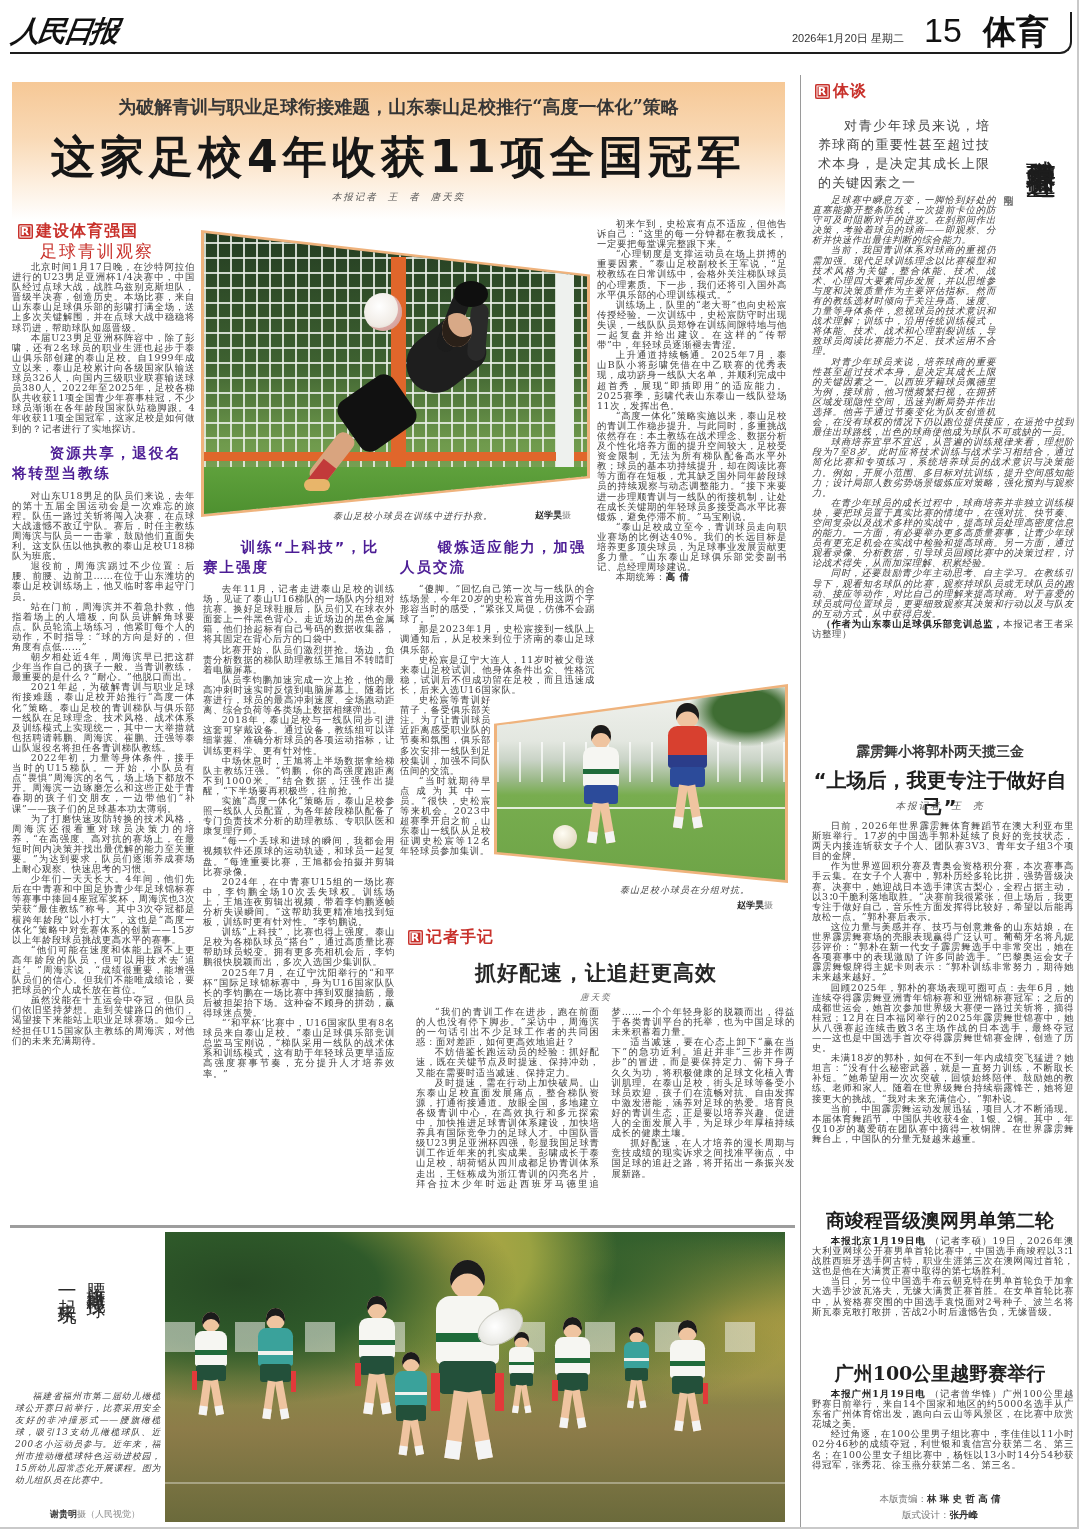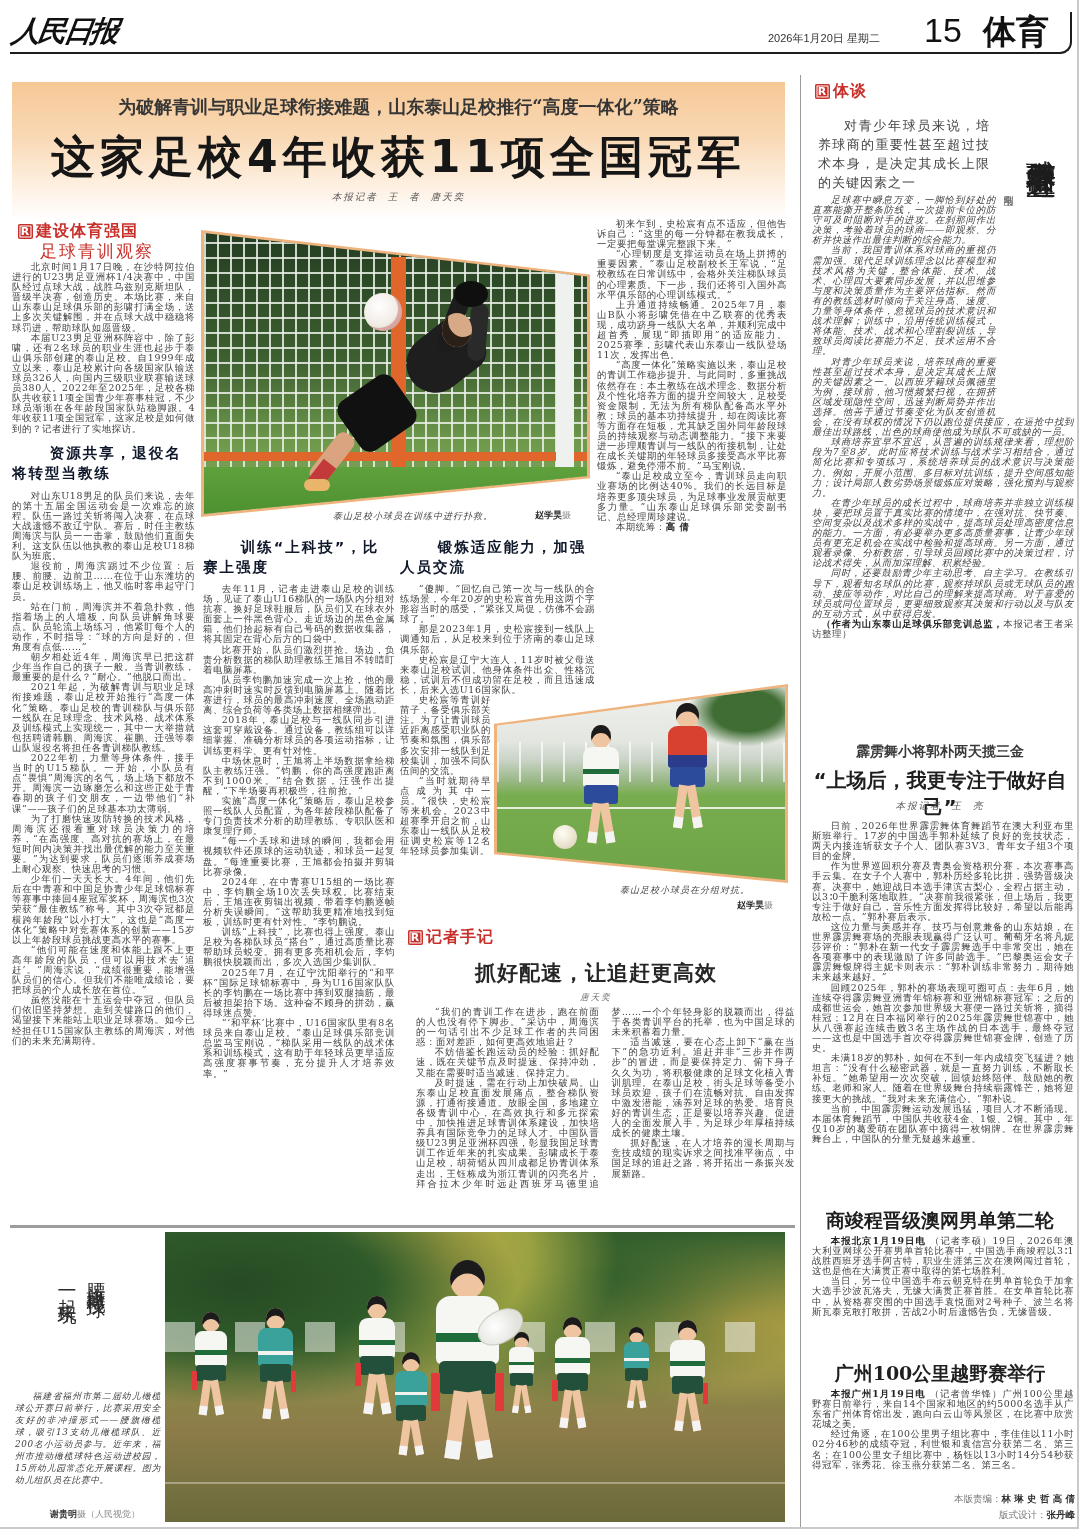--- a/index.html
+++ b/index.html
@@ -3,37 +3,37 @@
 <meta charset="utf-8">
 <style>
 *{box-sizing:border-box;margin:0;padding:0}
 html,body{width:1080px;height:1530px;overflow:hidden;background:#fff}
 body{position:relative;font-family:"DejaVu Serif",serif;color:#2b2b2b}
 .abs{position:absolute}
 .page-frame{left:0;top:0;width:1079px;height:1529px;border-right:2px solid #c9c9c9;border-bottom:2px solid #c9c9c9}
 
 .masthead-rule{left:10px;top:12px;width:1062px;height:42px;border-bottom:2.5px solid #1d1d1d;border-right:2.5px solid #1d1d1d;border-bottom-right-radius:12px}
 .logo{left:12px;top:12px;font:italic bold 29px "DejaVu Serif",serif;letter-spacing:-3px;color:#111;transform:skewX(-8deg)}
-.date{left:768px;top:31px;font:11px "Liberation Sans",sans-serif;color:#333}
+.date{left:792px;top:31px;font:11px "Liberation Sans",sans-serif;color:#333}
 .page-no{left:924px;top:11px;font:34px "Liberation Sans",sans-serif;color:#111}
 .section-name{left:983px;top:10px;font:bold 33px "DejaVu Sans",sans-serif;color:#111}
 
 .lead-box{left:12px;top:82px;width:773px;height:138px;background:linear-gradient(180deg,#f6c896 0%,#f9d9b5 40%,#fdeedd 72%,#ffffff 100%)}
 .kicker{left:12px;top:95px;width:773px;text-align:center;font:bold 18px "DejaVu Serif",serif;color:#363636}
 .headline{left:12px;top:128px;width:773px;text-align:center;font:bold 44px "DejaVu Sans",sans-serif;letter-spacing:5px;color:#161616}
 .byline{left:12px;top:191px;width:773px;text-align:center;font:italic 9.5px "DejaVu Serif",serif;letter-spacing:2px;color:#555;white-space:pre}
 
 .r-icon{display:inline-block;width:15px;height:15px;background:#c8312b;color:#fff;font:bold 11px/15px "DejaVu Sans",sans-serif;text-align:center;border-radius:2px;margin-right:3px;vertical-align:1px;box-shadow:inset 0 0 0 1.5px #c8312b,inset 0 0 0 2.5px #fff}
 .tag{font:bold 16px "DejaVu Sans",sans-serif;color:#c8312b;letter-spacing:1px}
 .col-tag{left:18px;top:221px}
 .col-tag-sub{left:40px;top:240px;font:17px "DejaVu Sans",sans-serif;color:#c8312b;letter-spacing:2px}
 
 .txt{font-family:"DejaVu Serif",serif;font-size:9.4px;line-height:10.1px;letter-spacing:0.6px;color:#3d3d3d;text-align:justify;overflow:hidden}
 .txt p{text-indent:2em}
-.sub-head{font:bold 14.5px "DejaVu Sans",sans-serif;letter-spacing:2px;line-height:20px;color:#0f172a;text-indent:2.6em;text-align:left}
+.sub-head{font:bold 14.5px "DejaVu Sans",sans-serif;letter-spacing:2px;line-height:20px;color:#4c1d95;text-indent:2.6em;text-align:left}
 .col-left{left:12px;top:262px;width:183px;height:962px}
 .col-left .sub-head{margin:9px 0 8px}
 .col2-head{left:203px;top:537px;width:192px}
 .col2{left:203px;top:584px;width:192px;height:640px}
 .col3-head{left:400px;top:537px;width:195px}
 .col3{left:400px;top:584px;width:195px;height:300px}
 .col3 .spacer{float:right;width:0;height:112px}
 .col3 .hole{float:right;clear:right;width:104px;height:152px}
 .col-top3{left:597px;top:219px;width:190px;height:470px}
 .coord{text-indent:2em}
@@ -133,21 +133,21 @@
 .comm-body .end-note b{color:#222}
 .bd-kicker{left:805px;top:743px;width:270px;text-align:center;font:bold 14px "DejaVu Serif",serif;color:#3a3a3a}
 .bd-headline{left:805px;top:767px;width:270px;text-align:center;font:bold 20px "DejaVu Sans",sans-serif;color:#1e1e1e}
 .bd-byline{left:805px;top:800px;width:270px;text-align:center;font:italic 9.5px "DejaVu Serif",serif;color:#555;letter-spacing:2px;white-space:pre}
 .bd-body{left:812px;top:821px;width:262px;height:340px}
 .tn-headline{left:805px;top:1208px;width:270px;text-align:center;font:bold 19px "DejaVu Serif",serif;color:#1f1f1f}
 .tn-body{left:812px;top:1236px;width:262px;height:110px}
 .tr-headline{left:805px;top:1361px;width:270px;text-align:center;font:bold 19px "DejaVu Serif",serif;color:#1f1f1f}
 .tr-body{left:812px;top:1389px;width:262px;height:92px}
 .dl{font-weight:bold;color:#222}
-.credits{left:805px;top:1491px;width:270px;text-align:right;font:9.5px/16px "DejaVu Serif",serif;color:#777}
+.credits{left:805px;top:1491px;width:270px;text-align:center;font:9.5px/16px "DejaVu Serif",serif;color:#777}
 .credits b{color:#333}
 </style>
 </head>
 <body>
 
 <div class="abs page-frame"></div>
 
 <div class="abs masthead-rule"></div>
 <div class="abs logo">人民日报</div>
 <div class="abs date">2026年1月20日 星期二</div>
@@ -202,40 +202,41 @@
 
 <h3 class="abs sub-head col2-head">训练“上科技”，比赛上强度</h3>
 <div class="abs txt col2">
   <p>去年11月，记者走进泰山足校的训练场，见证了泰山U16梯队的一场队内分组对抗赛。换好足球鞋服后，队员们又在球衣外面套上一件黑色背心。走近场边的黑色金属箱，他们拾起标有自己号码的数据收集器，将其固定在背心后方的口袋中。</p>
   <p>比赛开始，队员们激烈拼抢。场边，负责分析数据的梯队助理教练王旭目不转睛盯着电脑屏幕。</p>
   <p>队员李钧鹏加速完成一次上抢，他的最高冲刺时速实时反馈到电脑屏幕上。随着比赛进行，球员的最高冲刺速度、全场跑动距离、综合负荷等各类场上数据相继弹出。</p>
   <p>2018年，泰山足校与一线队同步引进这套可穿戴设备。通过设备，教练组可以详细掌握、准确分析球员的各项运动指标，让训练更科学、更有针对性。</p>
   <p>中场休息时，王旭将上半场数据拿给梯队主教练汪强。“钧鹏，你的高强度跑距离不到1000米。”结合数据，汪强作出提醒，“下半场要再积极些，往前抢。”</p>
   <p>实施“高度一体化”策略后，泰山足校参照一线队人员配置，为各年龄段梯队配备了专门负责技术分析的助理教练、专职队医和康复理疗师。</p>
   <p>“每一个丢球和进球的瞬间，我都会用视频软件还原球的运动轨迹，和球员一起复盘。”每逢重要比赛，王旭都会拍摄并剪辑比赛录像。</p>
-  <p>2024年，在中青赛U15组的一场比赛中，李钧鹏全场10次丢失球权。比赛结束后，王旭连夜剪辑出视频，带着李钧鹏逐帧分析失误瞬间。“这帮助我更精准地找到短板，训练时更有针对性。”李钧鹏说。</p>
+  <p>2024年，在中青赛U15组的一场比赛中，李钧鹏全场10次丢失球权。训练场上，王旭连夜剪辑出视频，带着李钧鹏逐帧分析失误瞬间。“这帮助我更精准地找到短板，训练时更有针对性。”李钧鹏说。</p>
   <p>训练“上科技”，比赛也得上强度。泰山足校为各梯队球员“搭台”，通过高质量比赛帮助球员蜕变。拥有更多亮相机会后，李钧鹏很快脱颖而出，多次入选国少集训队。</p>
   <p>2025年7月，在辽宁沈阳举行的“和平杯”国际足球锦标赛中，身为U16国家队队长的李钧鹏在一场比赛中摔到双腿抽筋，最后被担架抬下场。这种奋不顾身的拼劲，赢得球迷点赞。</p>
   <p>“‘和平杯’比赛中，U16国家队里有8名球员来自泰山足校。”泰山足球俱乐部竞训总监马宝刚说，“梯队采用一线队的战术体系和训练模式，这有助于年轻球员更早适应高强度赛事节奏，充分提升人才培养效率。”</p>
 </div>
 
 <h3 class="abs sub-head col3-head">锻炼适应能力，加强人员交流</h3>
 <div class="abs txt col3">
   <div class="spacer"></div>
   <div class="hole"></div>
   <p>“傻脚。”回忆自己第一次与一线队的合练场景，今年20岁的史松宸首先用这两个字形容当时的感受，“紧张又局促，仿佛不会踢球了。”</p>
   <p>那是2023年1月，史松宸接到一线队上调通知后，从足校来到位于济南的泰山足球俱乐部。</p>
   <p>史松宸是辽宁大连人，11岁时被父母送来泰山足校试训。他身体条件出众、性格沉稳，试训后不但成功留在足校，而且迅速成长，后来入选U16国家队。</p>
   <p>史松宸等青训好苗子，备受俱乐部关注。为了让青训球员近距离感受职业队的节奏和氛围，俱乐部多次安排一线队到足校集训，加强不同队伍间的交流。</p>
   <p>“当时就期待早点成为其中一员。”很快，史松宸等来机会。2023中超赛季开启之前，山东泰山一线队从足校征调史松宸等12名年轻球员参加集训。</p>
 </div>
 
 <div class="abs txt col-top3">
   <p>初来乍到，史松宸有点不适应，但他告诉自己：“这里的每一分钟都在教我成长，一定要把每堂课完整跟下来。”</p>
   <p>“心理韧度是支撑运动员在场上拼搏的重要因素。”泰山足校副校长王军说，“足校教练在日常训练中，会格外关注梯队球员的心理素质。下一步，我们还将引入国外高水平俱乐部的心理训练模式。”</p>
+  <p>训练场上，队里的“老大哥”也向史松宸传授经验。一次训练中，史松宸防守时出现失误，一线队队员郑铮在训练间隙特地与他一起复盘并给出建议。在这样的“传帮带”中，年轻球员逐渐褪去青涩。</p>
   <p>上升通道持续畅通。2025年7月，泰山B队小将彭啸凭借在中乙联赛的优秀表现，成功跻身一线队大名单，并顺利完成中超首秀，展现“即插即用”的适应能力。2025赛季，彭啸代表山东泰山一线队登场11次，发挥出色。</p>
   <p>“高度一体化”策略实施以来，泰山足校的青训工作稳步提升。与此同时，多重挑战依然存在：本土教练在战术理念、数据分析及个性化培养方面的提升空间较大，足校受资金限制，无法为所有梯队配备高水平外教；球员的基本功持续提升，却在阅读比赛等方面存在短板，尤其缺乏国外同年龄段球员的持续观察与动态调整能力。“接下来要进一步理顺青训与一线队的衔接机制，让处在成长关键期的年轻球员多接受高水平比赛锻炼，避免停滞不前。”马宝刚说。</p>
   <p>“泰山足校成立至今，青训球员走向职业赛场的比例达40%。我们的长远目标是培养更多顶尖球员，为足球事业发展贡献更多力量。”山东泰山足球俱乐部党委副书记、总经理周珍建说。</p>
   <p class="coord"><span>本期统筹：</span><b>高  倩</b></p>
 </div>
 
 <div class="abs ph2-frame"></div>
 <div class="abs ph2">
   <i class="abs trees"></i>
   <i class="abs fence"></i>

